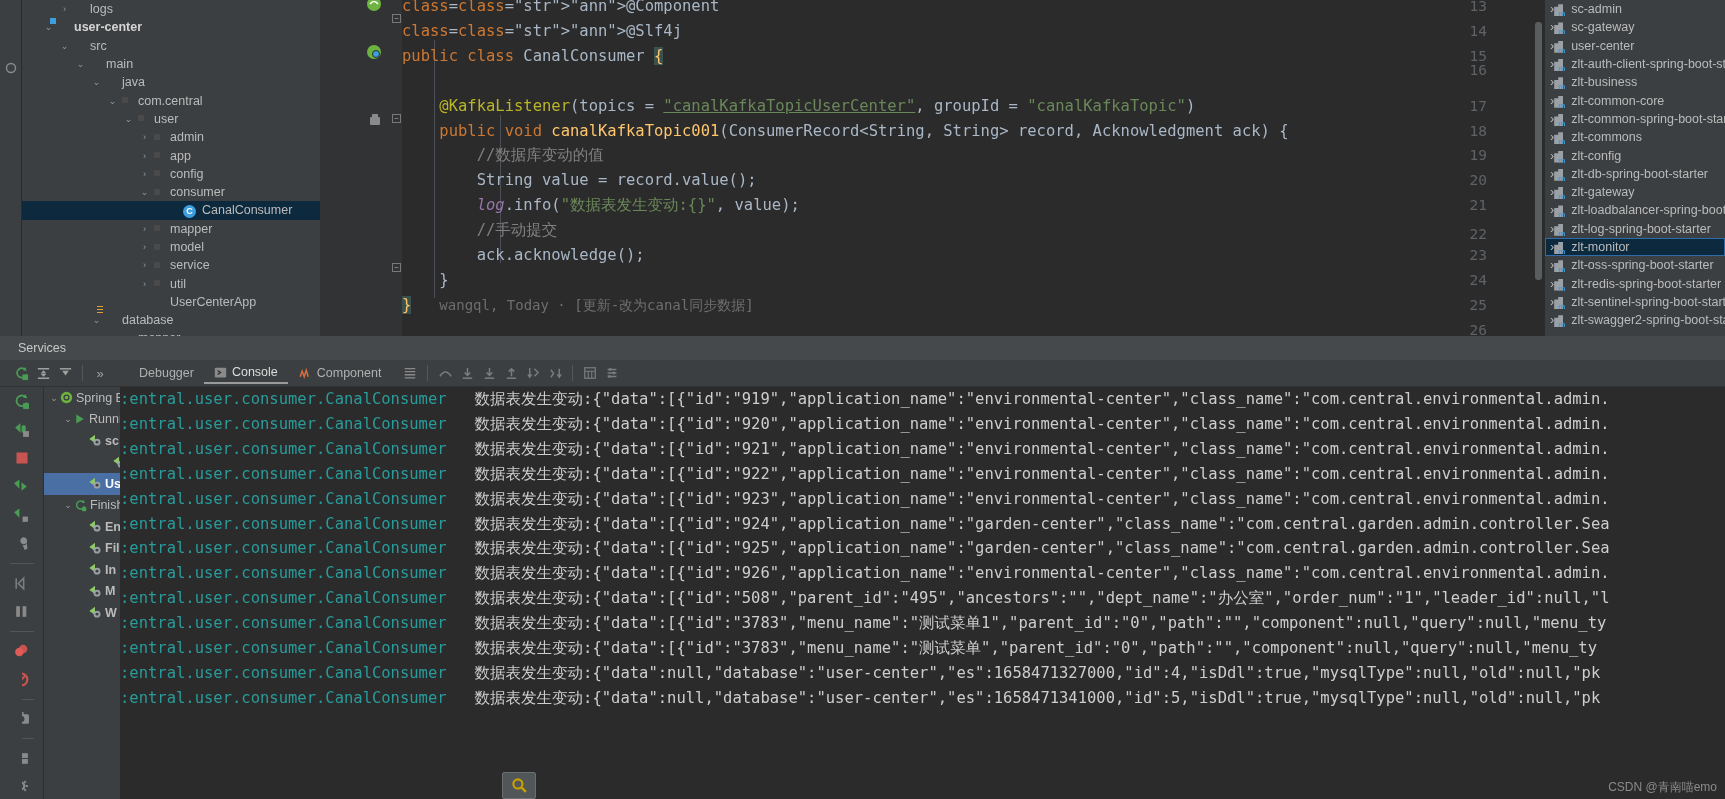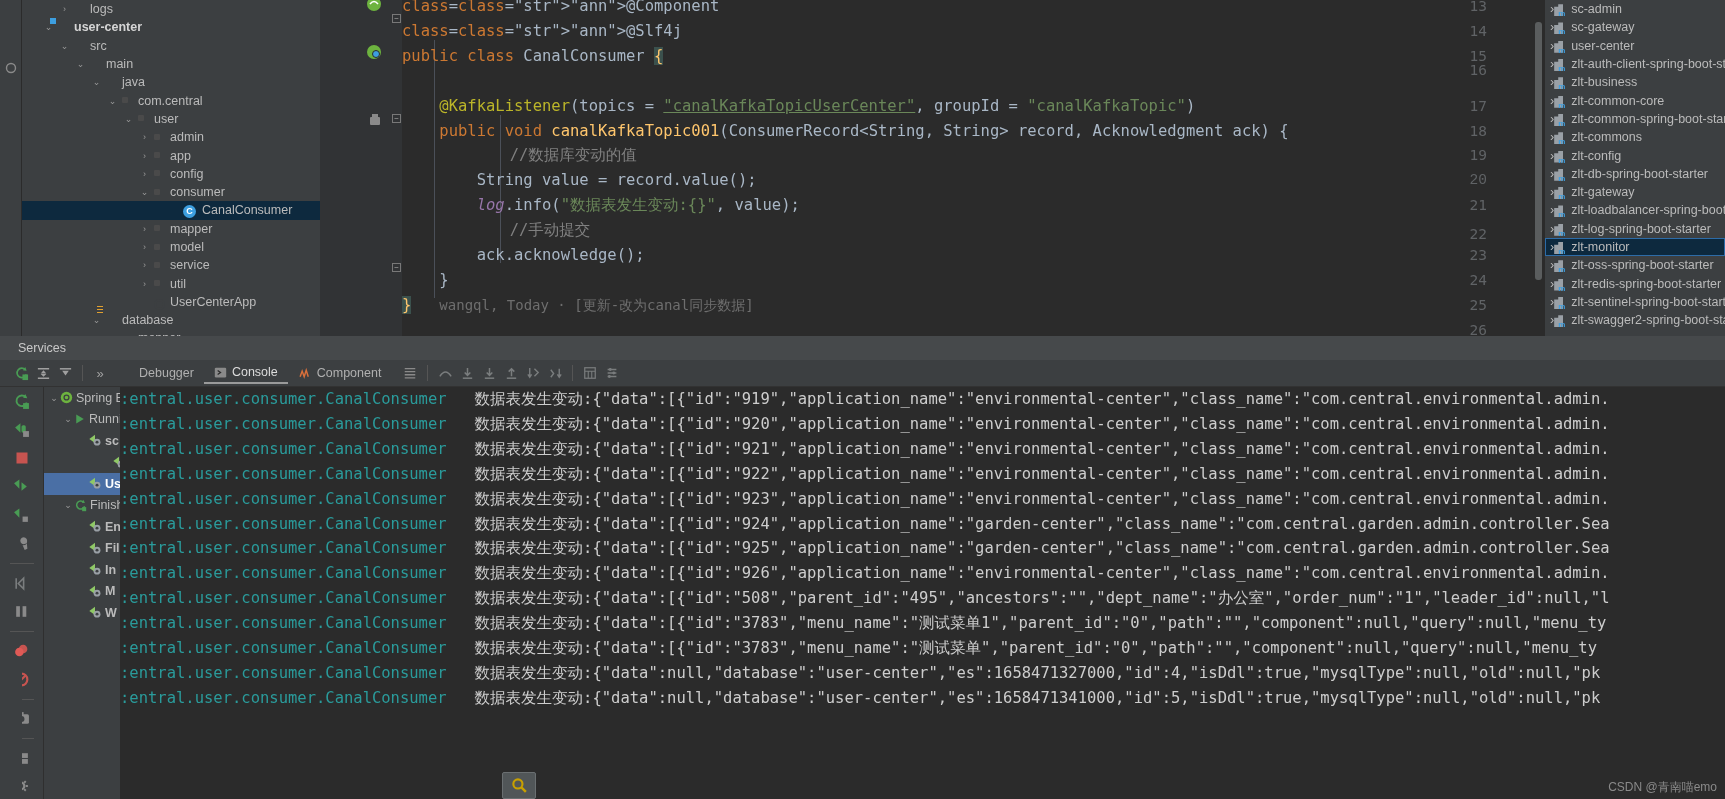--- a/index.html
+++ b/index.html
@@ -68,21 +68,21 @@
      color:#aaa;font-size:8px;line-height:7px;text-align:center;background:#313335;}
   .codearea {
     position: absolute; left: 82px; top: 0; right: 0; height: 336px;
     font-family: "DejaVu Sans Mono", monospace; font-size: 15.5px;
     line-height: 24.9px; white-space: pre; color: #a9b7c6;
   }
   .codeline { position: absolute; left: 0; white-space: pre; }
   .k { color: #cc7832; }
   .ann { color: #bbb529; }
   .str { color: #6a8759; }
-  .cmt { color: #808080; margin-left: 33px; }
+  .cmt { color: #808080; }
   .mth { color: #ffc66d; }
   .fld { color: #9876aa; font-style: italic; }
   .ul { text-decoration: underline; }
   .brace-hl { background: #3b514d; color:#ffc66d;}
   .vcs-ann { color: #6e6e6e; font-size: 14px; }
   .vindent { position:absolute; width:1px; background:#4b5059; }
 
   
   .right-list {
     width: 180px; flex: 0 0 180px; background: #3c3f41; height:336px;
@@ -272,21 +272,21 @@
     <div class="editor-wrap">
       <div class="gutter"></div>
       <div id="gutternums">
           <div class="ln" style="top: -2px;">13</div>
           <div class="ln" style="top: 22.9px;">14</div>
           <div class="ln" style="top: 47.8px;">15</div>
           <div class="ln" style="top: 62px;">16</div>
           <div class="ln" style="top: 97.6px;">17</div>
           <div class="ln" style="top: 122.5px;">18</div>
           <div class="ln" style="top: 147.4px;">19</div>
-          <div class="ln" style="top: 172.3px; font-family: Liberation Mono, monospace;">20</div>
+          <div class="ln" style="top: 172.3px;">20</div>
           <div class="ln" style="top: 197.2px;">21</div>
           <div class="ln" style="top: 226px;">22</div>
           <div class="ln" style="top: 247px;">23</div>
           <div class="ln" style="top: 271.9px;">24</div>
           <div class="ln" style="top: 296.8px;">25</div>
           <div class="ln" style="top: 321.7px;">26</div>
         </div>
 
       <svg class="gm" style="top:-4px;" viewBox="0 0 16 16">
         <circle cx="8" cy="8" r="7" fill="#6db33f"></circle>

